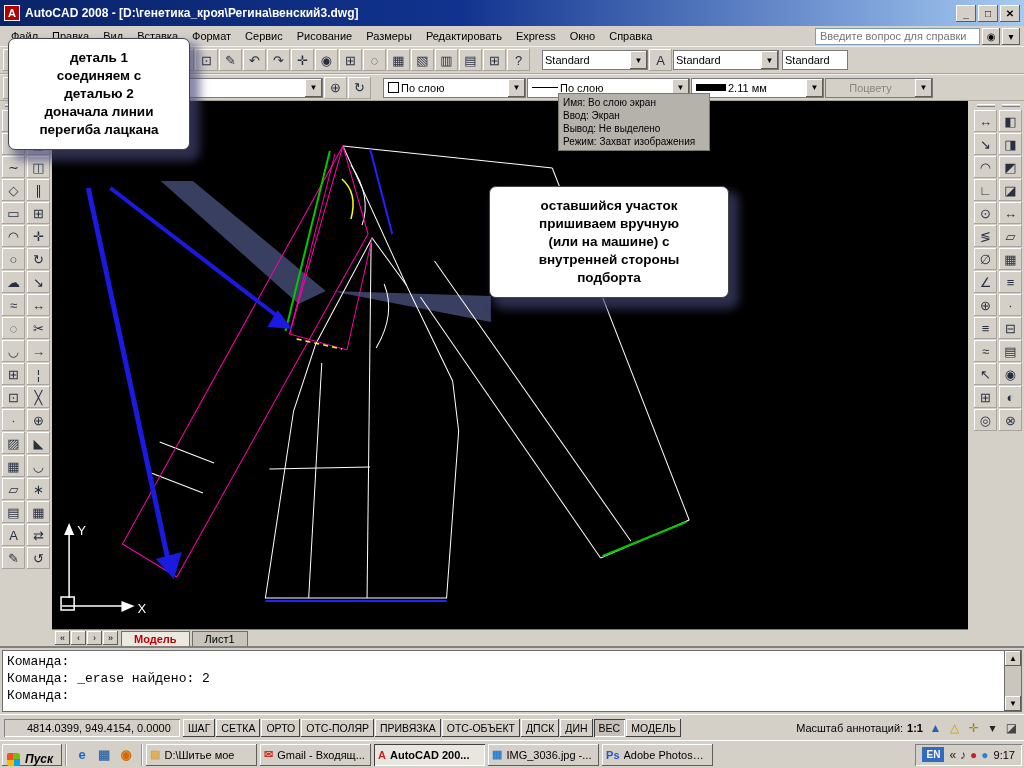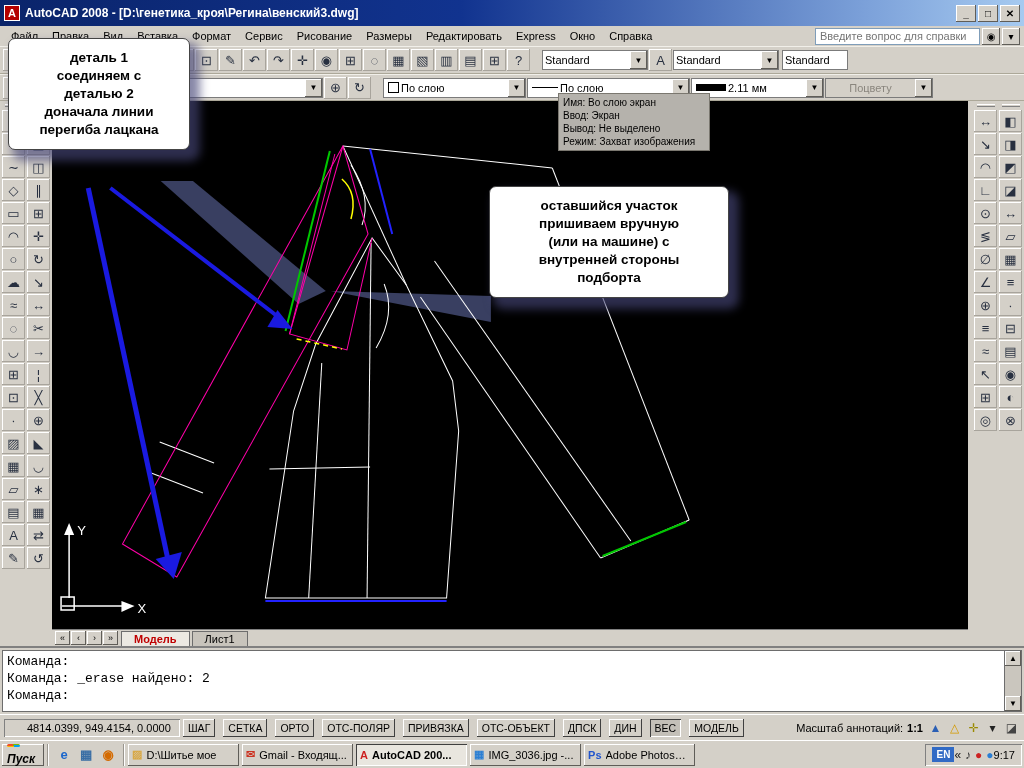--- a/index.html
+++ b/index.html
@@ -69,30 +69,30 @@
   
   .statusbar { height:26px; display:flex; align-items:center; gap:3px; padding:0 4px; border-top:1px solid #fff; background:#d4d0c8; }
   .coords { width:176px; padding:3px 23px; box-shadow: inset 1px 1px 0 #808080, inset -1px -1px 0 #fff; white-space:nowrap; overflow:hidden; flex:none; }
   .toggle { padding:3px 5px; font-size:10.5px; background:#d4d0c8; box-shadow: inset -1px -1px 0 #404040, inset 1px 1px 0 #fff; white-space:nowrap; }
   .toggle.on { box-shadow: inset 1px 1px 0 #404040, inset -1px -1px 0 #fff; background:#c4c0b8; }
   .annot { margin-left:auto; display:flex; align-items:center; gap:4px; }
   .sicon { width:17px; height:18px; display:flex; align-items:center; justify-content:center; font-size:12px; }
 
   
   .taskbar { height:28px; background:#d4d0c8; border-top:1px solid #fff; display:flex; align-items:center; gap:3px; padding:0 2px; }
-  .start { height:22px; display:flex; align-items:flex-start; gap:5px; padding:0 9px 0 5px; font-weight:bold; font-style:italic; font-size:12px; background:#d4d0c8;flex-direction:column; }
+  .start { height:22px; display:flex; align-items:flex-end; gap:5px; padding:0 9px 0 5px; font-weight:bold; font-style:italic; font-size:12px; background:#d4d0c8; }
   .flag { width:13px; height:13px; border-radius:2px; background:conic-gradient(#7fba00 0 25%, #00a4ef 0 50%, #ffb900 0 75%, #f25022 0); }
   .ql { display:flex; gap:2px; padding:0 2px; }
   .qlbtn { width:20px; height:20px; display:flex; align-items:center; justify-content:center; font-weight:bold; font-size:13px; }
   .tdiv { width:2px; height:22px; background:#9a968e; border-right:1px solid #fff; }
   .task { height:22px; width:111px; display:flex; align-items:center; gap:4px; padding:0 4px; background:#d4d0c8; overflow:hidden; white-space:nowrap; flex:none; }
   .task.active { box-shadow: inset 1px 1px 0 #404040, inset -1px -1px 0 #fff; background:#e9e6df; font-weight:bold; }
   .task .g { font-weight:bold; flex:none; }
   .task .lbl { overflow:hidden; text-overflow:ellipsis; }
-  .tray { margin-left:auto; height:22px; display:flex; align-items:center; padding:0 7px;
+  .tray { margin-left:auto; height:22px; display:flex; align-items:center; gap:5px; padding:0 7px;
     box-shadow: inset 1px 1px 0 #808080, inset -1px -1px 0 #fff; }
   .lang { background:#316ac5; color:#fff; font-weight:bold; font-size:10px; padding:2px 4px; }
   .tico { font-size:12px; }
 
   
   .tooltip { position:absolute; left:558px; top:93px; width:152px; background:#b5b2ac; border:1px solid #7a776f;
     font-size:10px; line-height:13px; padding:2px 4px; z-index:60; }
   .callout { position:absolute; background:#fff; border:1.5px solid #444; border-radius:7px; font-weight:bold; font-size:13.5px;
     line-height:18px; text-align:center; padding:10px 6px; white-space:pre-line; z-index:50;
     box-shadow: 7px 8px 10px 3px rgba(70,70,120,0.65); }
@@ -408,21 +408,21 @@
       <div>Команда:</div>
     </div>
     <div class="cmdscroll">
       <span class="scrbtn bo">▲</span>
       <span class="scrbtn bo">▼</span>
     </div>
   </div>
 
   <div class="statusbar">
     <span class="coords">4814.0399, 949.4154, 0.0000</span>
-    <span style="display:flex;gap:8px">
+    <span style="display:flex;gap:1px">
 
     <span class="toggle">ШАГ</span>
         <span class="toggle">СЕТКА</span>
         <span class="toggle">ОРТО</span>
         <span class="toggle">ОТС-ПОЛЯР</span>
         <span class="toggle">ПРИВЯЗКА</span>
         <span class="toggle">ОТС-ОБЪЕКТ</span>
         <span class="toggle">ДПСК</span>
         <span class="toggle">ДИН</span>
         <span class="toggle on">ВЕС</span>

